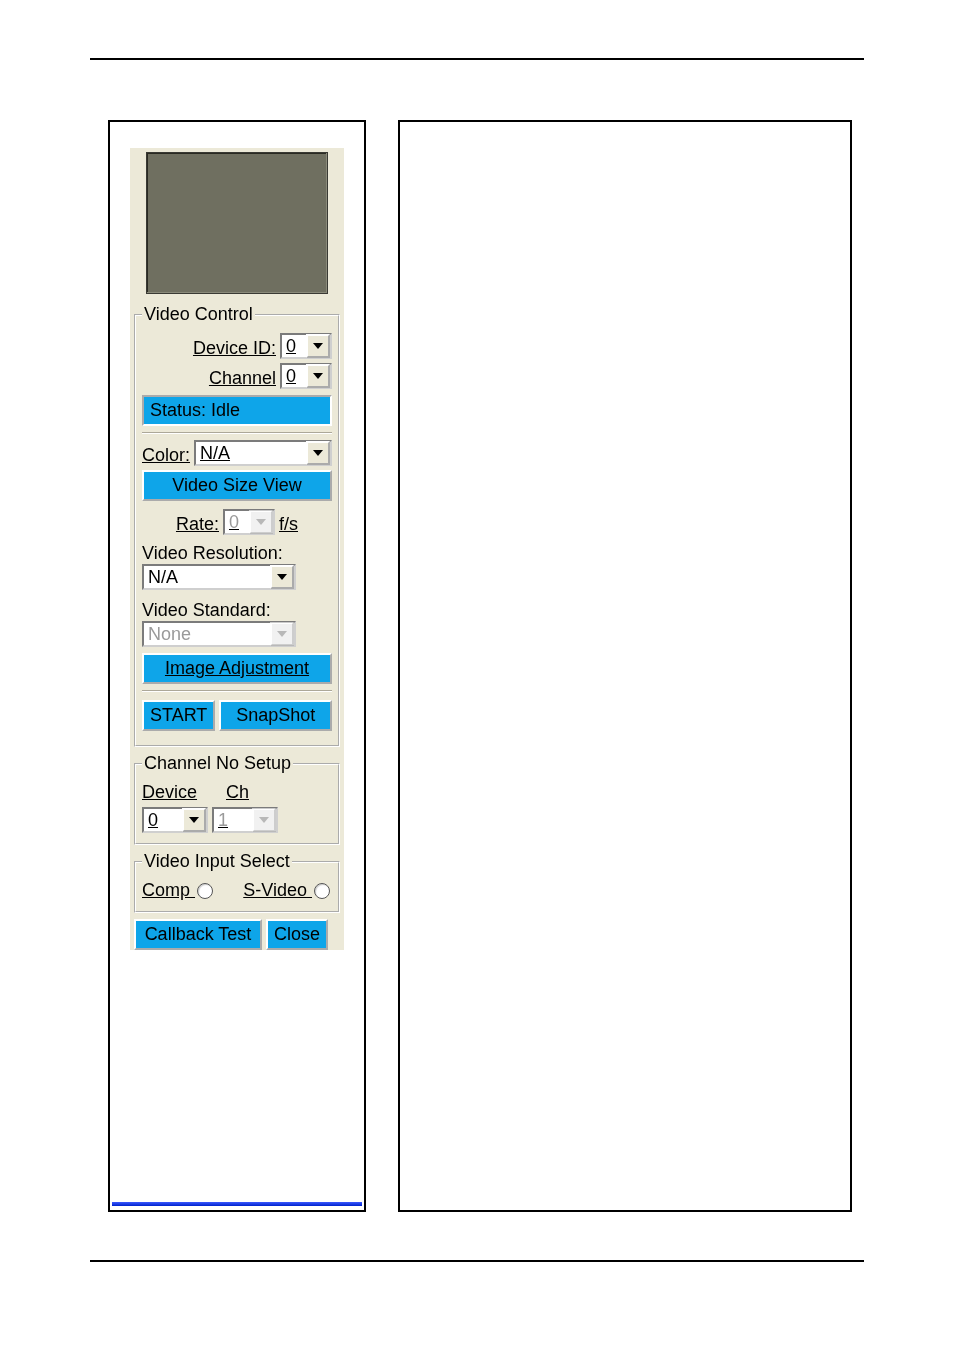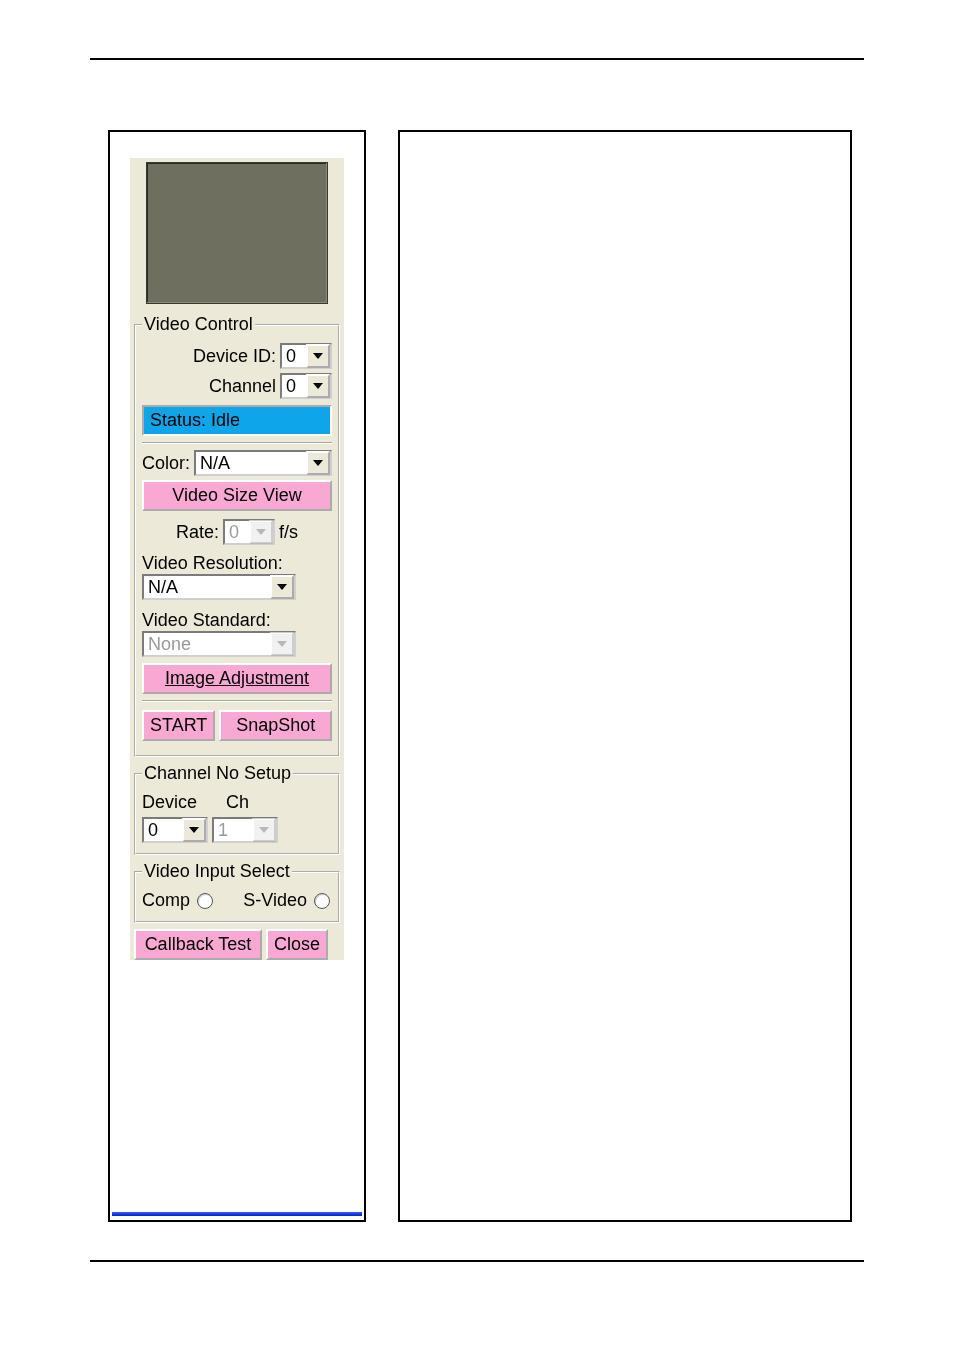--- a/index.html
+++ b/index.html
@@ -19,21 +19,21 @@
   }
   .page-rule-bottom {
     position: absolute;
     left: 90px;
     right: 90px;
     bottom: 90px;
     border-top: 2px solid #000;
   }
   .columns {
     position: absolute;
-    top: 130px;
+    top: 120px;
     left: 108px;
     display: flex;
     gap: 32px;
   }
   .col-box {
     border: 2px solid #000;
     background: #fff;
   }
   .col-left {
     width: 254px;
@@ -66,23 +66,24 @@
     border: 2px groove #fff;
     margin: 2px 4px 6px 4px;
     padding: 4px 6px 6px 6px;
   }
   fieldset.grp > legend {
     font-size: 18px;
     padding: 0 2px;
   }
   .row {
     display: flex;
-    align-items: center;
+    align-items: flex-end;
     gap: 4px;
     margin: 4px 0;
+    text-decoration: underline;
   }
   .row .lbl {
     white-space: nowrap;
   }
   .combo {
     display: inline-flex;
     align-items: center;
     background: #fff;
     border: 2px inset #cfcfcf;
     height: 22px;
@@ -100,21 +101,21 @@
     align-items: center;
     justify-content: center;
   }
   .combo.disabled {
     color: #9a9a9a;
   }
   .combo.disabled .arrow {
     filter: grayscale(1) opacity(0.6);
   }
   .btn {
-    background: #f9a8d4;
+    background: #0ea5e9;
     border: 2px outset #fff;
     padding: 3px 6px;
     font-size: 18px;
     display: inline-block;
     text-align: center;
   }
   .status-box {
     border: 2px inset #fff;
     padding: 3px 6px;
     background: #0ea5e9;

